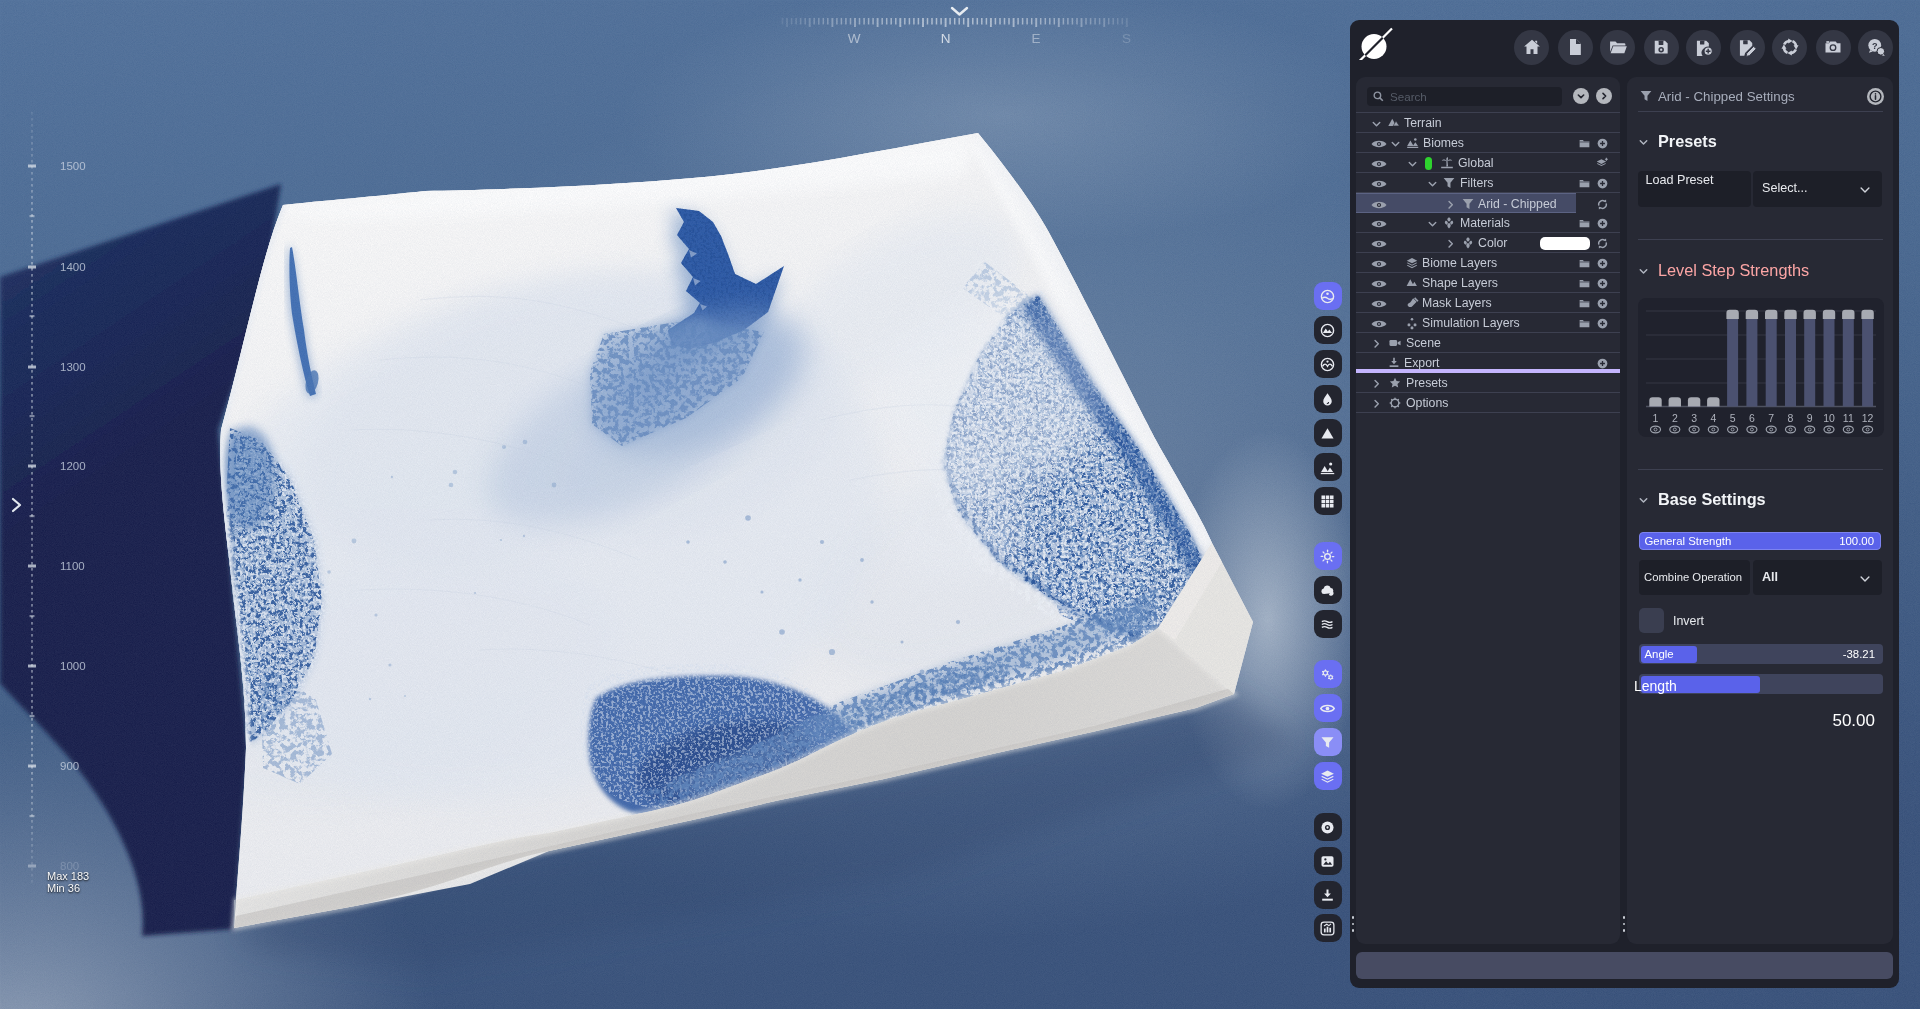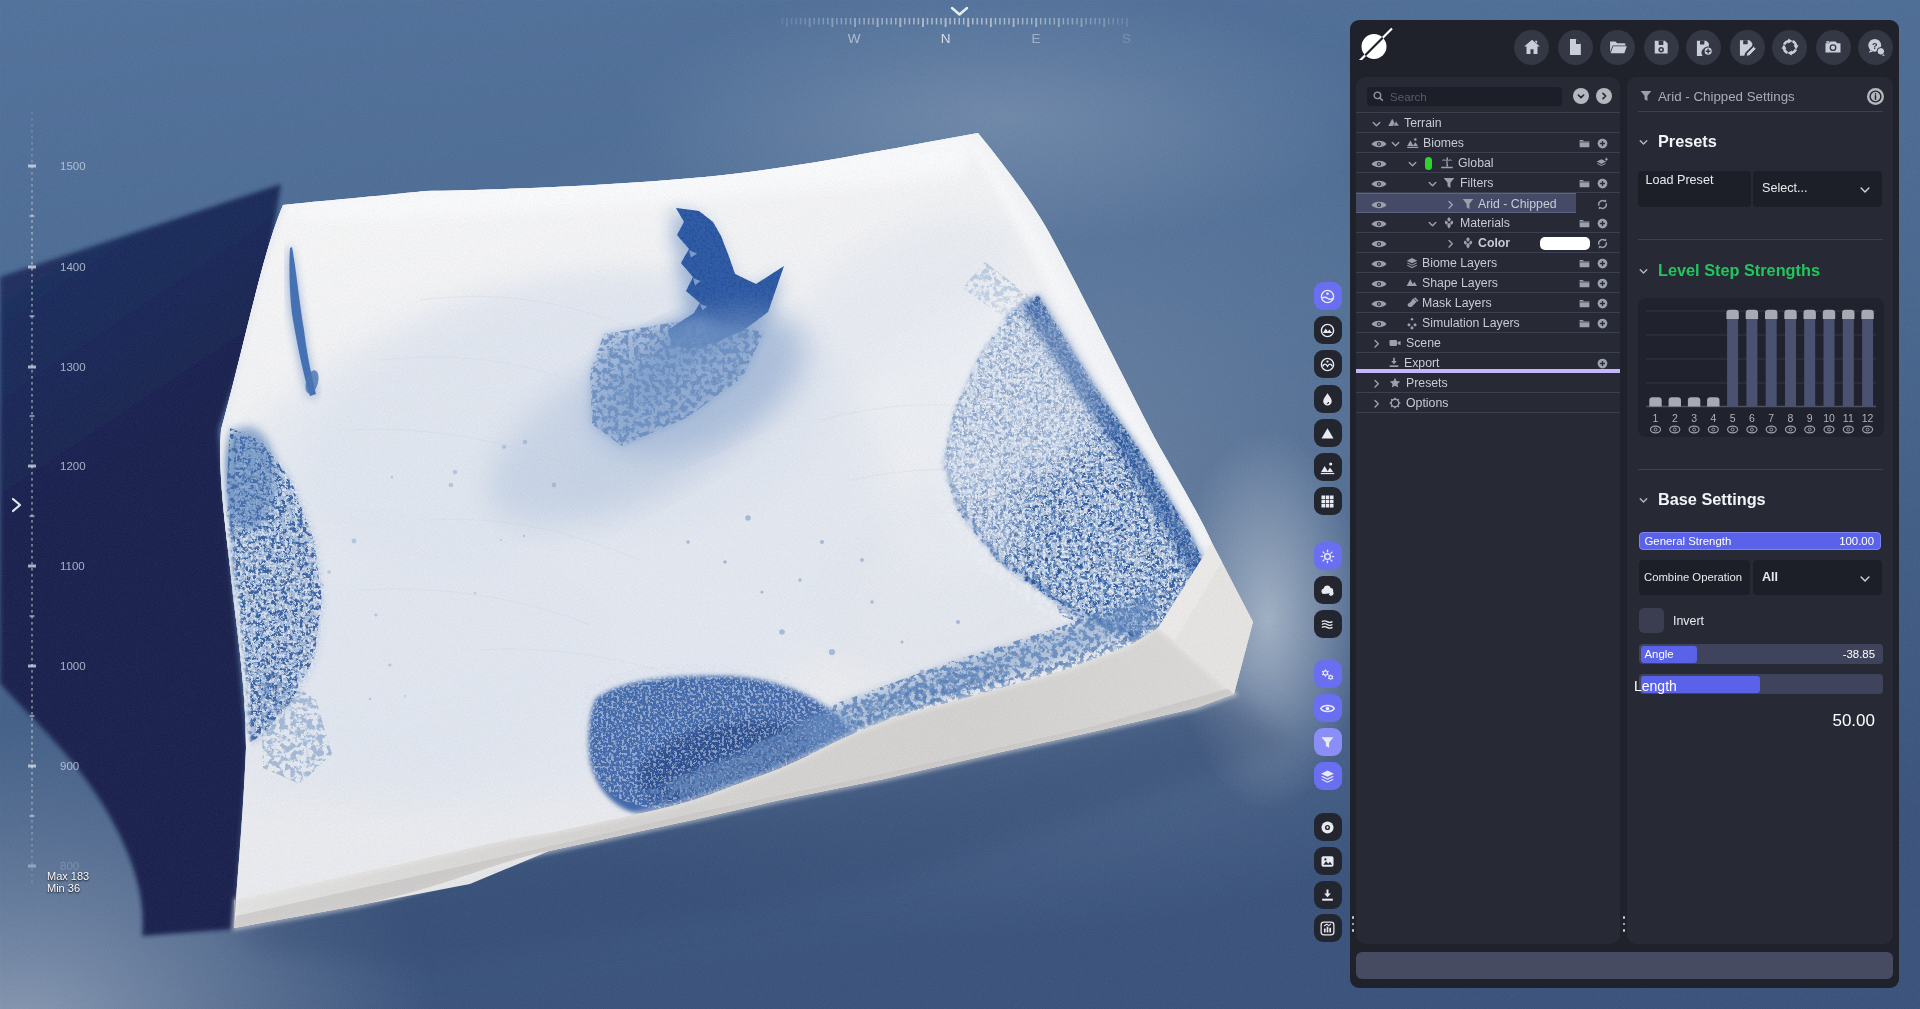--- a/index.html
+++ b/index.html
@@ -655,21 +655,21 @@
           </svg>
           <svg class="abs" style="left:87.5px;top:3.5px" width="13" height="13" viewBox="0 0 18 18">
             <path d="M7 5 L11.5 9.5 L7 14" stroke="#9aa0ad" stroke-width="2" fill="none" stroke-linecap="round" stroke-linejoin="round"></path>
           </svg>
           <svg class="abs" style="left:105.0px;top:3px" width="14" height="14" viewBox="0 0 24 24">
             <path d="M12 2.2 C16 4.5 16 7.5 12 9.8 C8 7.5 8 4.5 12 2.2 Z" fill="#9aa0ad"></path>
             <path d="M6.8 7.8 C10.8 9.5 11.2 12.8 7.8 15.2 C4.2 13.2 3.8 10 6.8 7.8 Z" fill="#9aa0ad"></path>
             <path d="M17.2 7.8 C20.2 10 19.8 13.2 16.2 15.2 C12.8 12.8 13.2 9.5 17.2 7.8 Z" fill="#9aa0ad"></path>
             <path d="M12 11.5 C16 13.8 16 17.8 12 21.5 C8 17.8 8 13.8 12 11.5 Z" fill="#9aa0ad"></path>
           </svg>
-          <div class="abs" style="left:122px;top:2.8px;color:#c6cbd6;font-size:12.3px;font-weight:bold;">Color</div>
+          <div class="abs" style="left:122px;top:2.8px;color:#c6cbd6;font-size:12.3px;">Color</div>
           <div class="abs" style="left:184px;top:3.5px;width:50px;height:13px;border-radius:5px;background:#ffffff;"></div>
           <svg class="abs" style="left:239.5px;top:3.5px" width="13" height="13" viewBox="0 0 24 24">
             <g fill="none" stroke="#9aa0ad" stroke-width="2.6">
               <path d="M5.2 14 A7 7 0 0 1 16.4 6.6"></path>
               <path d="M18.8 10 A7 7 0 0 1 7.6 17.4"></path>
             </g>
             <path d="M18.6 2.6 l0.3 5.6 -5-2.4 z" fill="#9aa0ad"></path>
             <path d="M5.4 21.4 l-0.3-5.6 5 2.4 z" fill="#9aa0ad"></path>
           </svg>
         </div>
@@ -826,21 +826,21 @@
         <div class="abs" style="left:18.5px;top:96px;font-size:12.6px;color:#e8eaee;">Load Preset</div>
         <div class="abs" style="left:126px;top:93.5px;width:129px;height:36px;background:#1d1f28;border-radius:4px;"></div>
         <div class="abs" style="left:135px;top:104px;font-size:12.6px;color:#e8eaee;">Select...</div>
         <svg class="abs" style="left:231px;top:105.5px" width="14" height="14" viewBox="0 0 18 18">
           <path d="M4 6.5 L9 11.5 L14 6.5" stroke="#d0d3da" stroke-width="1.8" fill="none" stroke-linecap="round" stroke-linejoin="round"></path>
         </svg>
         <div class="abs" style="left:11px;top:162px;width:245px;height:1px;background:#3d4050;"></div>
         <svg class="abs" style="left:10px;top:187.5px" width="13" height="13" viewBox="0 0 18 18">
           <path d="M4.5 6.5 L9 11 L13.5 6.5" stroke="#b0b5c0" stroke-width="2" fill="none" stroke-linecap="round" stroke-linejoin="round"></path>
         </svg>
-        <div class="abs" style="left:31px;top:183.5px;font-size:16.3px;font-weight:bold;color:#22c55e;">Level Step Strengths</div>
+        <div class="abs" style="left:31px;top:183.5px;font-size:16.3px;font-weight:normal;color:#fca5a5;">Level Step Strengths</div>
         <div class="abs" style="left:11px;top:221px;width:246px;height:139px;background:#20222d;border-radius:8px;"></div>
         <svg class="abs" style="left:11px;top:221px" width="246" height="139" viewBox="0 0 246 139">
           <line x1="8" y1="13" x2="238" y2="13" stroke="#343744" stroke-width="1"></line>
           <line x1="8" y1="37" x2="238" y2="37" stroke="#343744" stroke-width="1"></line>
           <line x1="8" y1="61" x2="238" y2="61" stroke="#343744" stroke-width="1"></line>
           <line x1="8" y1="85" x2="238" y2="85" stroke="#343744" stroke-width="1"></line>
           <line x1="8" y1="108.5" x2="238" y2="108.5" stroke="#4e5260" stroke-width="1.5"></line>
           <rect x="12.0" y="103" width="11" height="5.5" fill="#4b5170"></rect>
           <path d="M 11.3,108.5 v-6 a3.2 3.2 0 0 1 3.2,-3.2 h6 a3.2 3.2 0 0 1 3.2,3.2 v6 z" fill="#a7aab2"></path>
           <text x="17.5" y="124" font-size="10.5" fill="#aeb2bc" text-anchor="middle">1</text>
@@ -939,21 +939,21 @@
         <div class="abs" style="left:126px;top:483px;width:129px;height:35px;background:#1d1f28;border-radius:4px;"></div>
         <div class="abs" style="left:135px;top:492.5px;font-size:12.6px;font-weight:bold;color:#e8eaee;">All</div>
         <svg class="abs" style="left:231px;top:495px" width="14" height="14" viewBox="0 0 18 18">
           <path d="M4 6.5 L9 11.5 L14 6.5" stroke="#d0d3da" stroke-width="1.8" fill="none" stroke-linecap="round" stroke-linejoin="round"></path>
         </svg>
         <div class="abs" style="left:12px;top:531px;width:25px;height:25px;background:#3a3e50;border-radius:5px;"></div>
         <div class="abs" style="left:46px;top:537px;font-size:12.4px;color:#e8eaee;">Invert</div>
         <div class="abs" style="left:12px;top:567px;width:244px;height:20px;background:#3f445c;border-radius:4px;"></div>
         <div class="abs" style="left:13.5px;top:568.5px;width:56px;height:17px;background:#5a62ea;border-radius:3px;"></div>
         <div class="abs" style="left:17.5px;top:570.5px;font-size:11.4px;color:#ffffff;">Angle</div>
-        <div class="abs" style="left:195px;top:570.5px;width:53px;font-size:11.4px;color:#ffffff;text-align:right;">-38.85</div>
+        <div class="abs" style="left:195px;top:570.5px;width:53px;font-size:11.4px;color:#ffffff;text-align:right;">-38.21</div>
         <div class="abs" style="left:12px;top:597px;width:244px;height:20px;background:#3f445c;border-radius:4px;"></div>
         <div class="abs" style="left:13.5px;top:598.5px;width:119px;height:17px;background:#5a62ea;border-radius:3px;"></div>
         <div class="abs" style="left:7px;top:600.5px;font-size:14px;color:#ffffff;text-align:right;">Length</div>
         <div class="abs" style="left:195px;top:634px;width:53px;font-size:17px;color:#ffffff;text-align:right;">50.00</div>
       </div>
       <div class="abs" style="left:6px;top:932px;width:537px;height:27px;background:#474b62;border-radius:6px;"></div>
       <div class="abs" style="left:1.5px;top:896px;width:2.6px;height:2.6px;border-radius:50%;background:#c9ccd4;"></div>
       <div class="abs" style="left:1.5px;top:902.5px;width:2.6px;height:2.6px;border-radius:50%;background:#c9ccd4;"></div>
       <div class="abs" style="left:1.5px;top:909px;width:2.6px;height:2.6px;border-radius:50%;background:#c9ccd4;"></div>
       <div class="abs" style="left:272.5px;top:896px;width:2.6px;height:2.6px;border-radius:50%;background:#c9ccd4;"></div>

